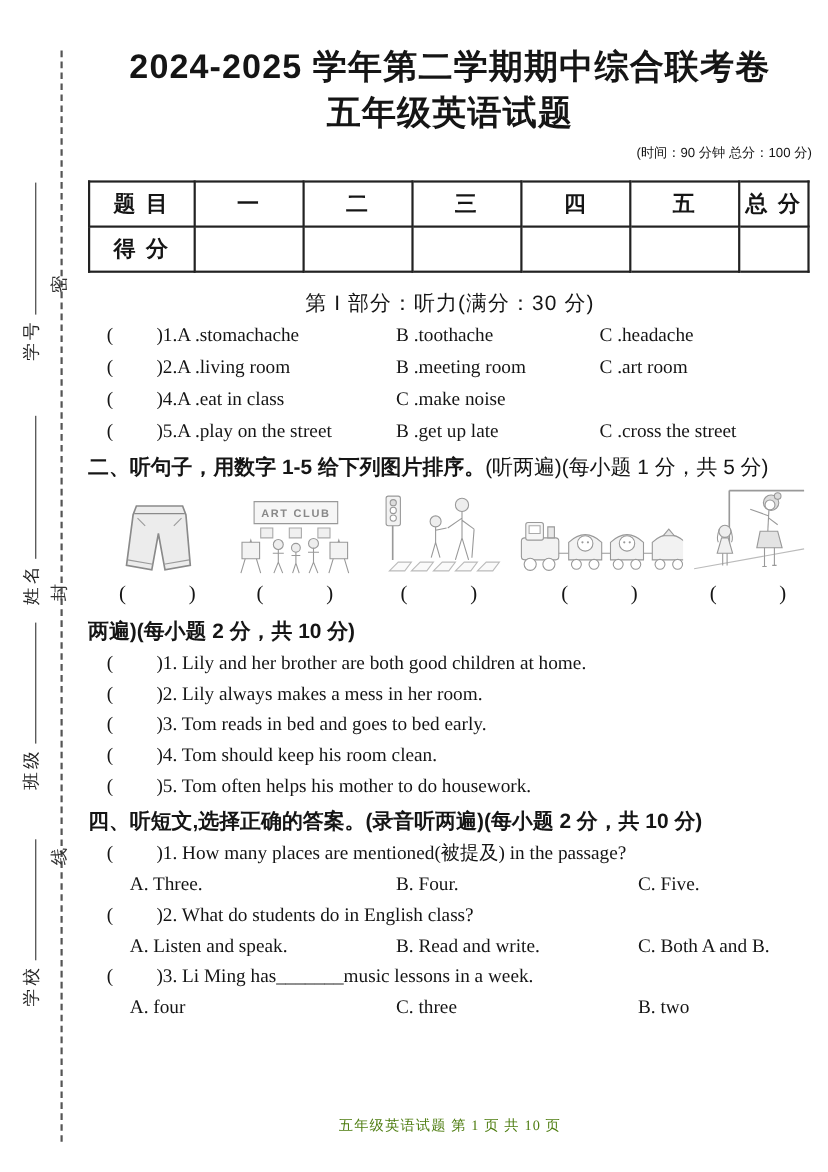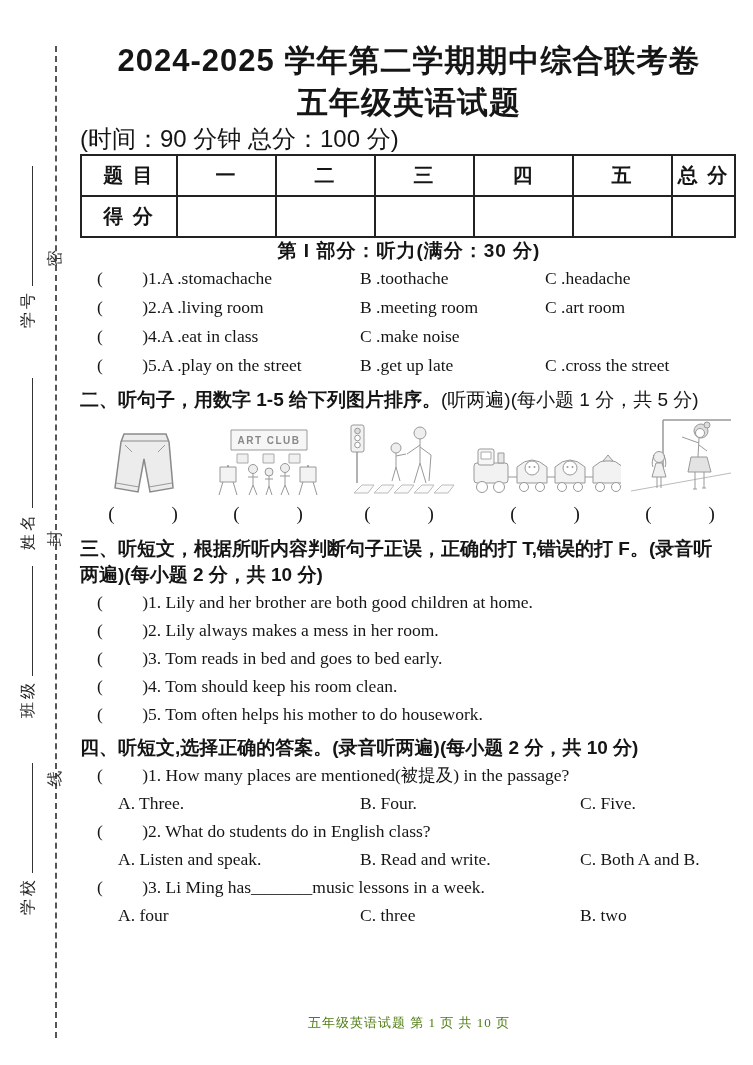--- a/index.html
+++ b/index.html
@@ -15,25 +15,25 @@
               transform-origin:0 0;white-space:nowrap;
               font-family:"Liberation Serif",serif;font-size:16px;color:#222;
               letter-spacing:3px;}
   .fill-line{display:inline-block;height:0.9em;border-bottom:1.6px solid #333;
              margin-left:4px;}
   .w130{width:130px}.w120{width:120px}.w110{width:110px}
 
   
   .content{position:absolute;left:80px;top:40px;width:658px;}
   .title{font-size:31px;font-weight:700;text-align:center;line-height:42px;letter-spacing:1px;}
-  .subtitle{font-size:24px;text-align:left;line-height:26px;margin-top:2px;}
-  table.score-table{border-collapse:collapse;width:656px;margin-top:2px;table-layout:fixed;}
+  .subtitle{font-size:12px;text-align:right;line-height:26px;margin-top:2px;}
+  table.score-table{border-collapse:collapse;width:656px;margin-top:12px;table-layout:fixed;}
   table.score-table td{border:2px solid #222;height:37px;text-align:center;
                        font-size:20px;font-weight:700;letter-spacing:2px;}
-  .part-heading{font-size:19px;font-weight:700;text-align:center;line-height:26px;margin-top:0;letter-spacing:1px;}
+  .part-heading{font-size:19px;font-weight:400;text-align:center;line-height:26px;margin-top:16px;letter-spacing:1px;}
   .sec-heading{font-size:19px;line-height:26px;margin-top:7px;}
   .sec-heading .b{font-weight:700;}
   .sec-heading .n{font-weight:400;}
   .pre{white-space:pre;}
   .row3{display:grid;grid-template-columns:263px 185px 1fr;padding-left:17px;
         height:29px;align-items:center;
         font-family:"Liberation Serif",serif;font-size:17.5px;}
   .row1{padding-left:17px;height:28px;display:flex;align-items:center;
         font-family:"Liberation Serif",serif;font-size:17.5px;}
   .opts{display:grid;grid-template-columns:242px 220px 1fr;padding-left:38px;
@@ -225,21 +225,20 @@
 
     <div class="bracket-row">
       <span class="bracket-cell" style="width:118px"><span class="pre">(            )</span></span>
       <span class="bracket-cell" style="width:122px"><span class="pre">(            )</span></span>
       <span class="bracket-cell" style="width:130px"><span class="pre">(            )</span></span>
       <span class="bracket-cell" style="width:152px"><span class="pre">(            )</span></span>
       <span class="bracket-cell" style="width:108px"><span class="pre">(            )</span></span>
     </div>
 
     <div class="sec-heading" style="margin-top:9px;">
-      <div class="b">三、听短文，根据所听内容判断句子正误，正确的打 T,错误的打 F。(录音听</div>
       <div class="b">两遍)(每小题 2 分，共 10 分)</div>
     </div>
     <div class="row1">
         <span class="pre">(         )1. Lily and her brother are both good children at home.</span>
       </div>
     <div class="row1">
         <span class="pre">(         )2. Lily always makes a mess in her room.</span>
       </div>
     <div class="row1">
         <span class="pre">(         )3. Tom reads in bed and goes to bed early.</span>

